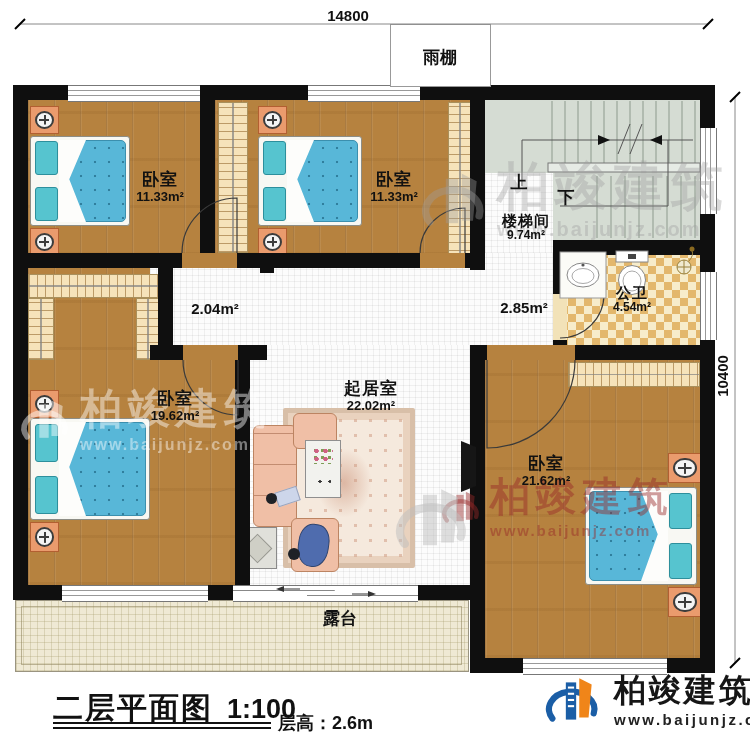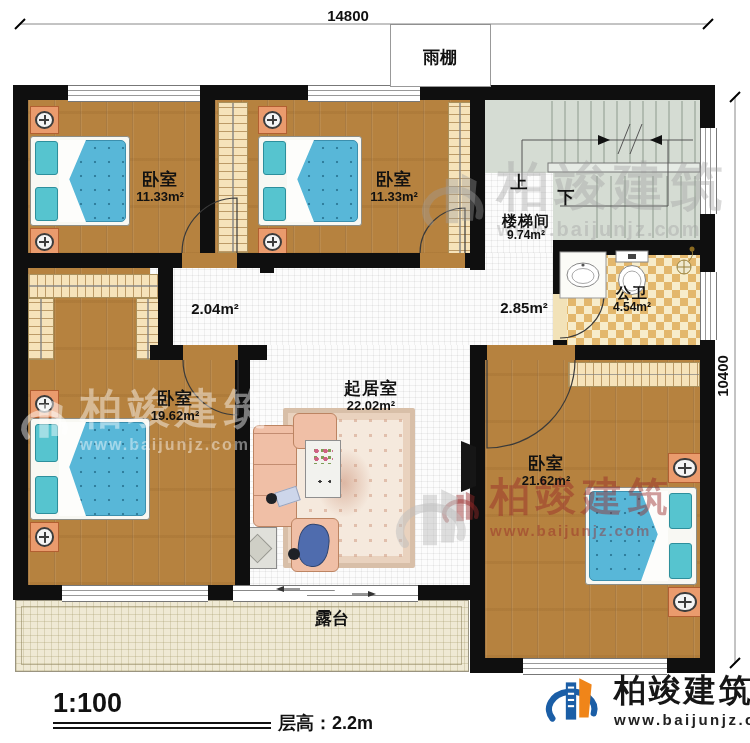--- a/index.html
+++ b/index.html
@@ -370,28 +370,29 @@
   <div class="rlabel" style="left:371px;top:396px;">
     <div class="rname">起居室</div>
     <div class="rarea">22.02m²</div>
   </div>
   <div class="rlabel" style="left:546px;top:471px;">
     <div class="rname">卧室</div>
     <div class="rarea">21.62m²</div>
   </div>
   <div class="dimtext" style="left:215px;top:308px;">2.04m²</div>
   <div class="dimtext" style="left:524px;top:307px;">2.85m²</div>
-  <div class="tag" style="left:332px;top:618px;">露台</div>
+  <div class="tag" style="left:340px;top:618px;">露台</div>
 
   <div class="titleline" style="left:53px;top:688px;">
+    <span class="bigtitle">二层平面图</span>
     <span class="scale">1:100</span>
   </div>
   <div class="dunder" style="left:53px;top:722px;width:218px;"></div>
   <div class="stat" style="left:278px;top:711px;">
-    <span>层高：</span><span>2.2m</span>
+    <span>层高：</span><span>2.6m</span>
   </div>
 
   <div class="abs" style="left:536px;top:670px;display:flex;align-items:center;gap:8px;">
     <svg width="70" height="62" viewBox="0 0 60 60">
       <path d="M12 47 A 22 17 0 1 1 52 42" fill="none" stroke="#1b5ea6" stroke-width="6" stroke-linecap="round"></path>
       <rect x="25" y="12" width="10" height="36" fill="#1b5ea6"></rect>
       <rect x="27" y="16" width="6" height="2" fill="#fff"></rect>
         <rect x="27" y="22" width="6" height="2" fill="#fff"></rect>
       <rect x="27" y="28" width="6" height="2" fill="#fff"></rect>
         <rect x="27" y="34" width="6" height="2" fill="#fff"></rect>

